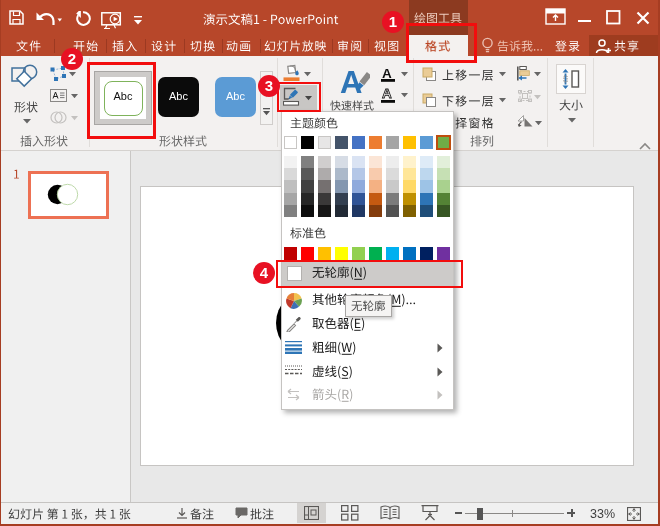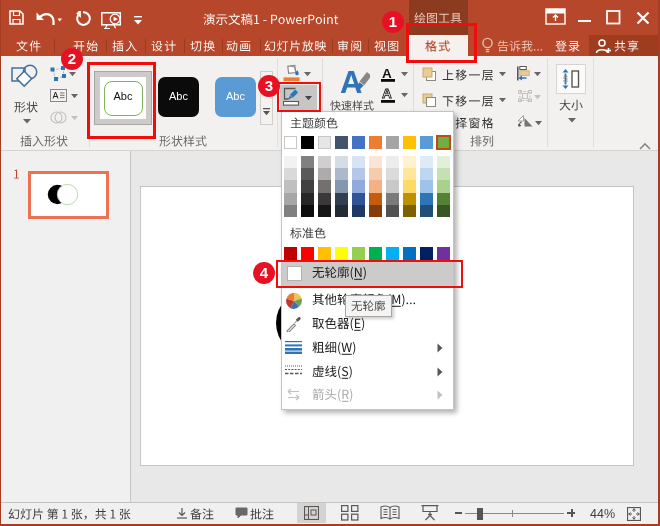--- a/index.html
+++ b/index.html
@@ -983,17 +983,17 @@
 <svg class="a" style="left:421px;top:505px" width="18" height="16" viewBox="0 0 18 16" fill="none" stroke="#5A5856" stroke-width="1.2">
 <path d="M0.5 0.6 H17.5 M2 0.6 H16 V6.5 H2 Z M9 6.5 V9.5 M7 9.5 h4 M9 9.5 L9 10 M9 10.5 L4.5 15 M9 10.5 L13.5 15"></path>
 <rect x="7.5" y="8.8" width="3" height="1.6" fill="#5A5856" stroke="none"></rect>
   </svg>
 <div class="a" style="left:455px;top:512.2px;width:7px;height:2px;background:#555"></div>
 <div class="a" style="left:465px;top:513px;width:99px;height:1px;background:#8A8886"></div>
 <div class="a" style="left:511.5px;top:510px;width:1px;height:7px;background:#8A8886"></div>
 <div class="a" style="left:476.5px;top:507.5px;width:6px;height:12px;background:#555"></div>
 <div class="a" style="left:566.5px;top:512.2px;width:8px;height:2px;background:#555"></div>
 <div class="a" style="left:567.5px;top:509.2px;width:2px;height:8px;background:#555;margin-left:3px"></div>
-<div class="a" style="left:590px;top:507px;font-size:12.5px;color:#3E3E3E">44%</div>
+<div class="a" style="left:590px;top:507px;font-size:12.5px;color:#3E3E3E">33%</div>
 <svg class="a" style="left:627px;top:507px" width="14" height="14" viewBox="0 0 14 14" stroke="#5A5856" fill="none">
 <rect x="0.5" y="0.5" width="13" height="13" stroke-width="1.2"></rect>
 <path d="M7 1.5 V5 M5.5 3.5 L7 1.8 L8.5 3.5 M7 12.5 V9 M5.5 10.5 L7 12.2 L8.5 10.5 M1.5 7 H5 M3.5 5.5 L1.8 7 L3.5 8.5 M12.5 7 H9 M10.5 5.5 L12.2 7 L10.5 8.5" stroke-width="1"></path>
   </svg>
 <div class="a" style="left:0;top:0;width:660px;height:526px;border-left:1px solid #A63D22;border-right:2px solid #A63D22;border-bottom:2px solid #A63D22;box-sizing:border-box;pointer-events:none;z-index:50"></div>
 </body></html>

